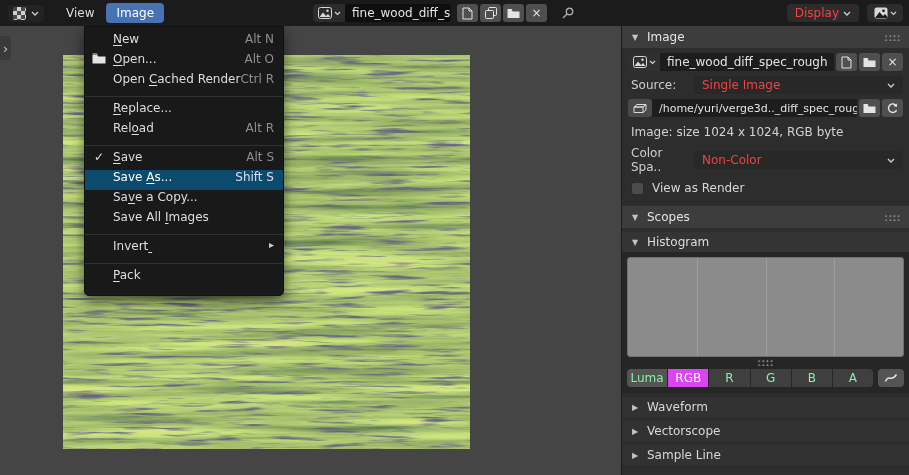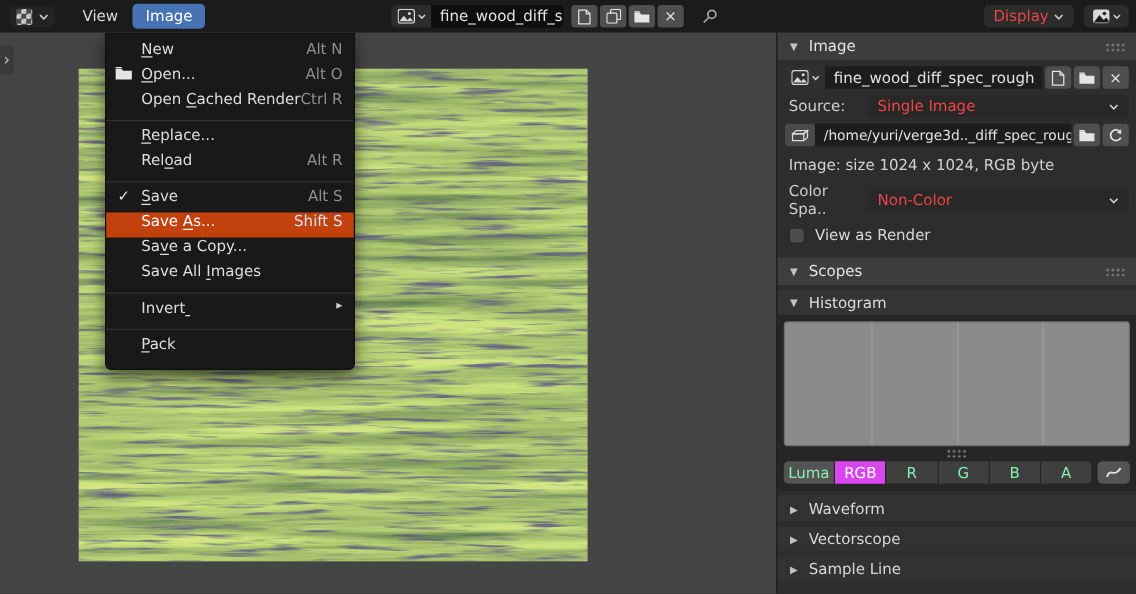--- a/index.html
+++ b/index.html
@@ -35,21 +35,21 @@
   .toggle-tab { position:absolute; left:0; top:10px; width:11px; height:24px; background:#3a3a3a; border-radius:0 4px 4px 0; color:#c8c8c8; display:flex; align-items:center; justify-content:center; font-size:13px; }
   .texture { position:absolute; left:63px; top:29px; width:407px; height:394px; }
 
   
   .menu { position:absolute; left:84px; top:26px; width:200px; background:#191919; border:1px solid #101010; border-radius:0 0 5px 5px; padding:5px 0 7px 0; z-index:20; box-shadow:0 6px 14px rgba(0,0,0,.55); }
   .mitem { height:20px; display:flex; align-items:flex-start; padding:0 9px 0 0; color:#dedede; }
   .mitem .mico { width:28px; display:flex; align-items:center; justify-content:center; flex:none; color:#e2e2e2; }
   .mitem .mlab { flex:1; white-space:pre; }
   .mitem .mkey { text-decoration:underline; text-underline-offset:2px; white-space:pre; }
   .mitem .msc { color:#8f8f8f; }
-  .mitem.hl { background:#c2410c; color:#fff; }
+  .mitem.hl { background:#0c4a6e; color:#fff; }
   .mitem.hl .msc { color:#d6e0f2; }
   .mitem .subarrow { color:#cfcfcf; font-size:10px; }
   .msep { height:9px; position:relative; }
   .msep::after { content:""; position:absolute; left:0; right:0; top:4px; border-top:1px solid #323232; }
 
   
   .sidebar { position:absolute; left:621px; top:26px; width:288px; height:449px; background:#2d2d2d; border-left:1px solid #1c1c1c; overflow:hidden; }
   .phead { height:22px; background:#3d3d3d; display:flex; align-items:center; padding:0 8px; gap:7px; }
   .phead .ptitle { color:#e4e4e4; }
   .tri { color:#c3c3c3; font-size:8px; width:10px; text-align:center; }

